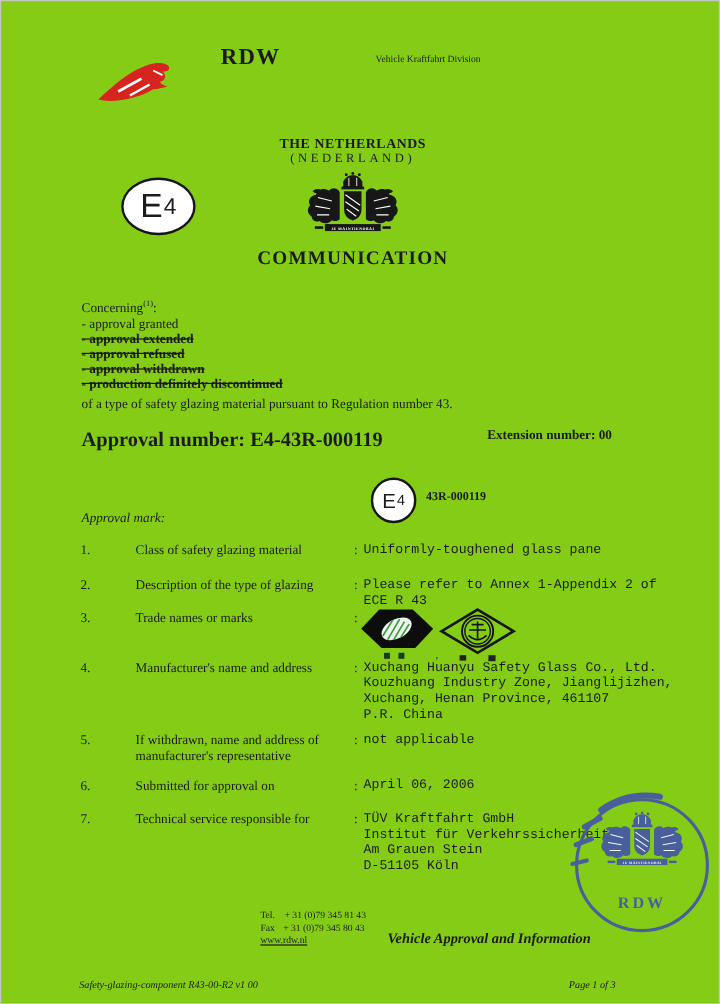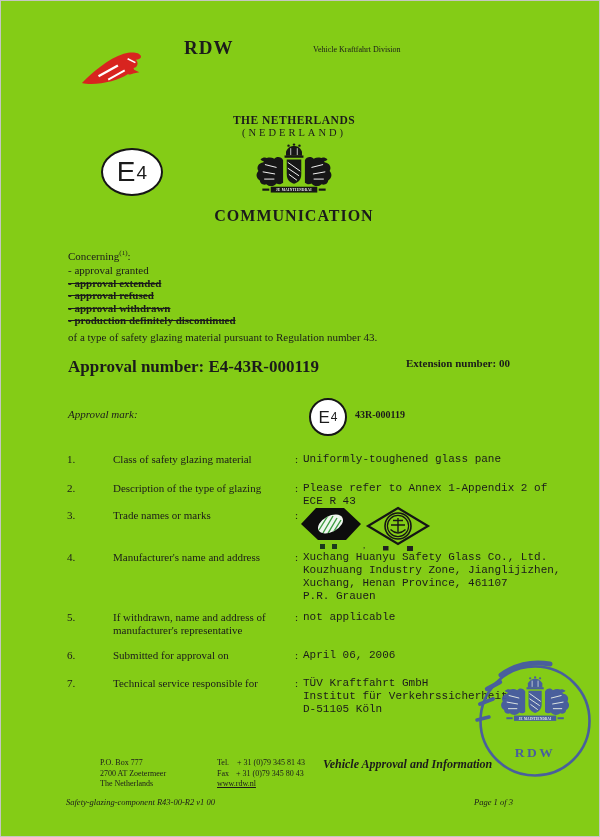--- a/index.html
+++ b/index.html
@@ -2,21 +2,21 @@
 <html><head>
 <meta charset="utf-8">
 <style>
   * {margin:0; padding:0; box-sizing:border-box;}
   html,body {background:#e9e9e6;}
   body {font-family:"Liberation Serif", serif; -webkit-font-smoothing:antialiased;}
   .page {position:relative; width:600px; height:837px; margin:0 auto; background:#84cc16;
          border:1px solid #c6c6c2; color:#1b1b1b; overflow:hidden;}
   .abs {position:absolute;}
   .b {font-weight:bold;}
-  .i {font-style:italic;}
+  .i {font-style:italic;margin-top:18px;}
   .struck {text-decoration:line-through;font-weight:bold;}
   .center-line {left:0; width:586px; text-align:center;}
   .body-text {font-size:11px; line-height:12.6px;}
   .small {font-size:8px; line-height:10.6px;}
   sup.note {font-size:7px; vertical-align:super;}
   
   .roundel {border:2.5px solid #161616; border-radius:50%;
             display:flex; align-items:center; justify-content:center;
             font-family:"Liberation Sans", sans-serif; background:#fff;}
   .roundel .e-letter {font-size:28px; line-height:1;}
@@ -178,21 +178,21 @@
   <div class="row" style="top:550px">
     <span class="no">4.</span>
     <div class="lbl">
         <div>Manufacturer's name and address</div>
       </div>
     <span class="colon">:</span>
     <div class="val">
       <div>Xuchang Huanyu Safety Glass Co., Ltd.</div>
       <div>Kouzhuang Industry Zone, Jianglijizhen,</div>
       <div>Xuchang, Henan Province, 461107</div>
-      <div>P.R. Grauen</div>
+      <div>P.R. China</div>
     </div>
   </div>
 
   <div class="row" style="top:610px">
     <span class="no">5.</span>
     <div class="lbl">
       <div>If withdrawn, name and address of</div>
       <div>manufacturer's representative</div>
     </div>
     <span class="colon">:</span>
@@ -214,41 +214,37 @@
 
   <div class="row" style="top:676px">
     <span class="no">7.</span>
     <div class="lbl">
       <div>Technical service responsible for</div>
     </div>
     <span class="colon">:</span>
     <div class="val">
       <div>TÜV Kraftfahrt GmbH</div>
       <div>Institut für Verkehrssicherheit</div>
+      <div>Am Grauen Stein</div>
       <div>D-51105 Köln</div>
     </div>
   </div>
 
   <svg class="abs stamp" style="left:469px;top:657px" width="126" height="126" viewBox="0 0 126 126">
     <circle cx="65" cy="63" r="54.5" fill="none" stroke="currentColor" stroke-width="2.6"></circle>
     <use href="#arms-def" transform="translate(25.5,17) scale(0.66)"></use>
     <text x="65" y="99" text-anchor="middle" font-size="13.5" font-weight="bold" letter-spacing="2.5" fill="currentColor">RDW</text>
     <g stroke="currentColor" stroke-linecap="round" fill="none">
       <path d="M7,62 l12,-3" stroke-width="3.4"></path>
       <path d="M10,46 l13,-5" stroke-width="4"></path>
       <path d="M17,31 l13,-7" stroke-width="4.4"></path>
       <path d="M31,17 C45,7 62,3 80,6" stroke-width="5"></path>
     </g>
   </svg>
 
-  <div class="abs small" style="left:99px;top:757px">
-    <div>P.O. Box 777</div>
-    <div>2700 AT Zoetermeer</div>
-    <div>The Netherlands</div>
-  </div>
   <div class="abs small" style="left:216px;top:757px">
     <div>
       <span>Tel.</span>
       <span style="margin-left:6px">+ 31 (0)79 345 81 43</span>
     </div>
     <div>
       <span>Fax</span>
       <span style="margin-left:5px">+ 31 (0)79 345 80 43</span>
     </div>
     <div class="website">www.rdw.nl</div>

